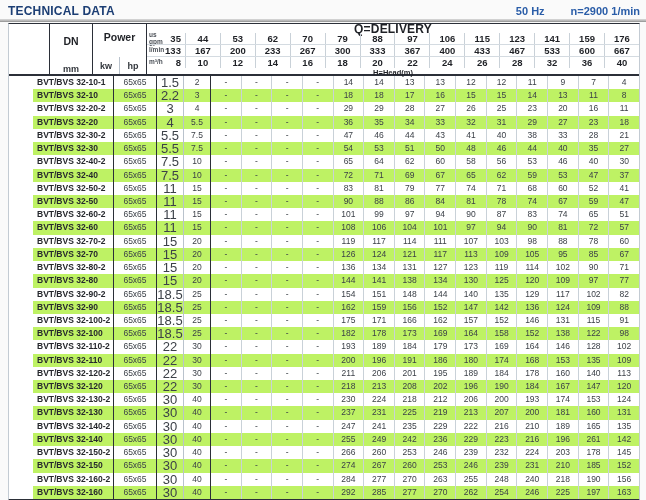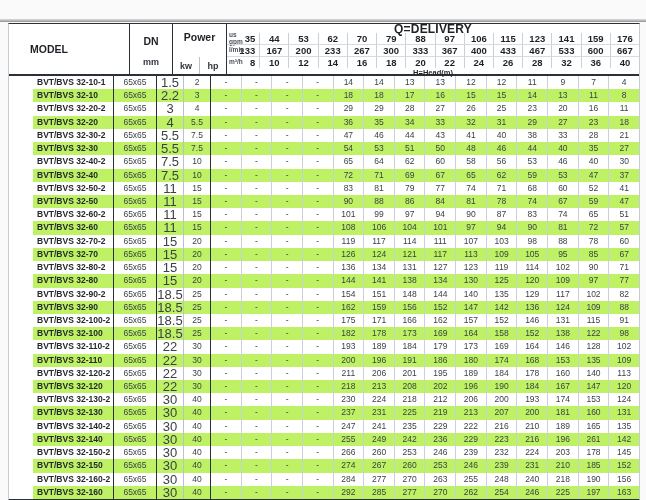--- a/index.html
+++ b/index.html
@@ -35,21 +35,21 @@
   }
 
   
   .thead{display:flex;height:52px;border-bottom:2px solid #2b2f38;box-sizing:border-box;}
   .h-model{width:80px;display:flex;align-items:center;justify-content:center;}
   .h-dn{width:43px;border-left:1.5px solid #2b2f38;display:flex;flex-direction:column;box-sizing:border-box;margin-left:40px;}
   .h-power{width:54px;border-left:1.5px solid #2b2f38;display:flex;flex-direction:column;box-sizing:border-box;gap:8px;}
   .h-delivery{flex:1;border-left:1.5px solid #2b2f38;display:flex;flex-direction:column;box-sizing:border-box;}
   .h-big{font-size:10.5px;font-weight:bold;color:#1f2126;}
   .h-dn .top,.h-power .top{flex:1;display:flex;align-items:center;justify-content:center;}
-  .h-dn .bot{height:17px;display:flex;align-items:flex-start;justify-content:center;}
+  .h-dn .bot{height:17px;display:flex;align-items:flex-end;justify-content:center;}
   .h-power .bot{height:17px;display:flex;}
   .h-power .bot div{flex:1;display:flex;align-items:center;justify-content:center;}
   .h-power .bot .hp{border-left:1px solid #b9c2cc;}
   .h-unit{font-size:9px;font-weight:bold;color:#33373d;}
 
   .q-title{height:9px;display:flex;align-items:center;justify-content:center;
     font-size:12px;font-weight:bold;color:#1f2126;letter-spacing:.2px;}
   .h-head-title{height:8px;display:flex;align-items:center;justify-content:center;
     font-size:7.5px;font-weight:bold;color:#1f2126;}
   .unit-row{flex:1;display:flex;position:relative;border-top:1px solid #d4dbe1;}
@@ -74,28 +74,32 @@
   .c-kw{width:27px;text-align:center;font-size:13px;color:#3c4148;border-left:1.5px solid #2b2f38;}
   .c-hp{width:27px;text-align:center;font-size:8.5px;color:#3c4148;border-left:1px solid #b9c2cc;}
   .c-val{flex:1;text-align:center;font-size:8.5px;color:#3c4148;border-left:1px solid #c9d1d8;}
   .c-val.first{border-left:1.5px solid #2b2f38;}
 </style>
 </head>
 <body>
 
 <div class="page">
 
+  <div class="titlebar">
+    <span class="page-title">TECHNICAL DATA</span>
+    <span class="title-right">
+      <span>50 Hz</span>
+      <span>n=2900 1/min</span>
+    </span>
+  </div>
   <div class="rule"></div>
 
   <div class="dtable">
 
     <div class="thead">
-      <div class="h-model">
-        <span class="h-big">MODEL</span>
-      </div>
       <div class="h-dn">
         <div class="top">
             <span class="h-big">DN</span>
           </div>
         <div class="bot">
             <span class="h-unit">mm</span>
           </div>
       </div>
       <div class="h-power">
         <div class="top">

